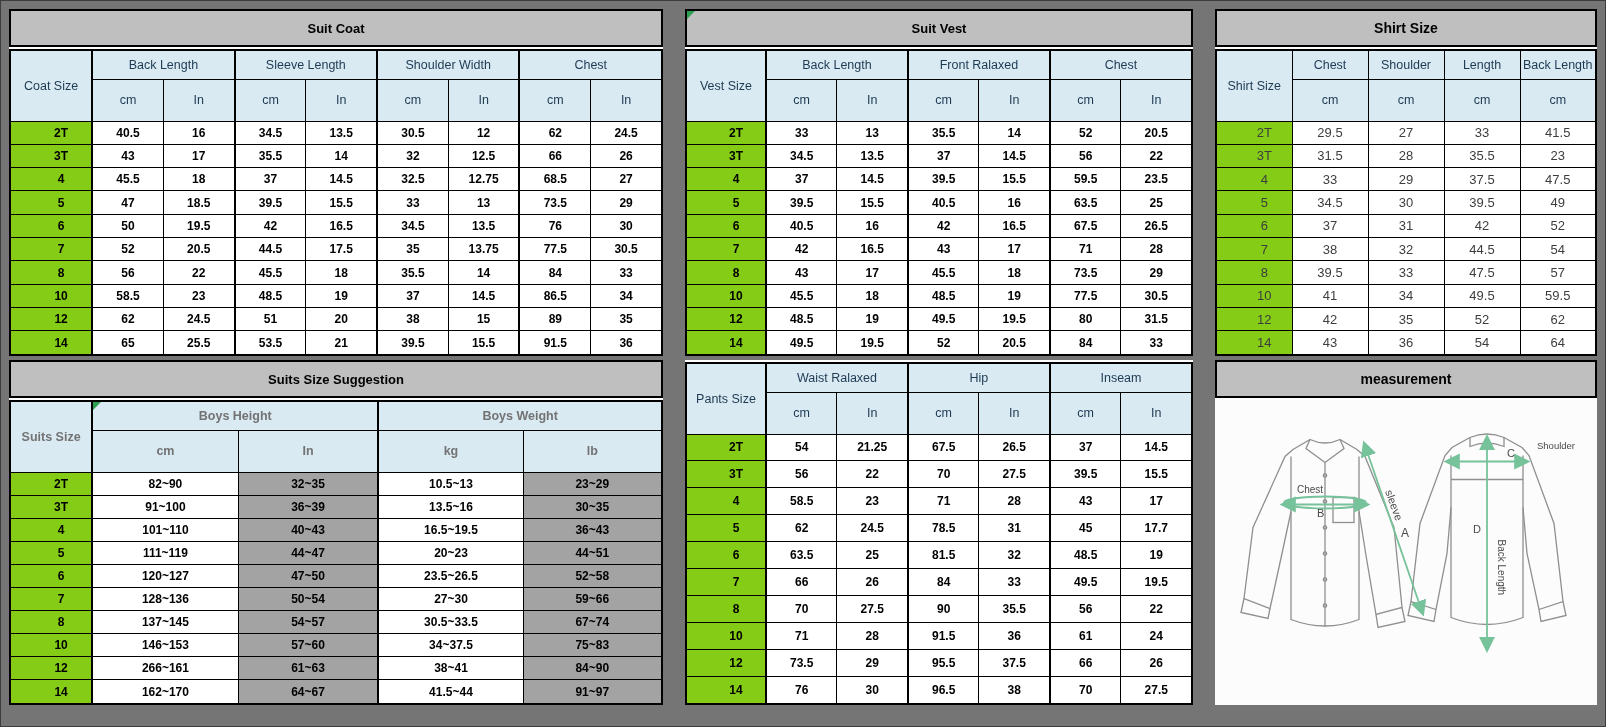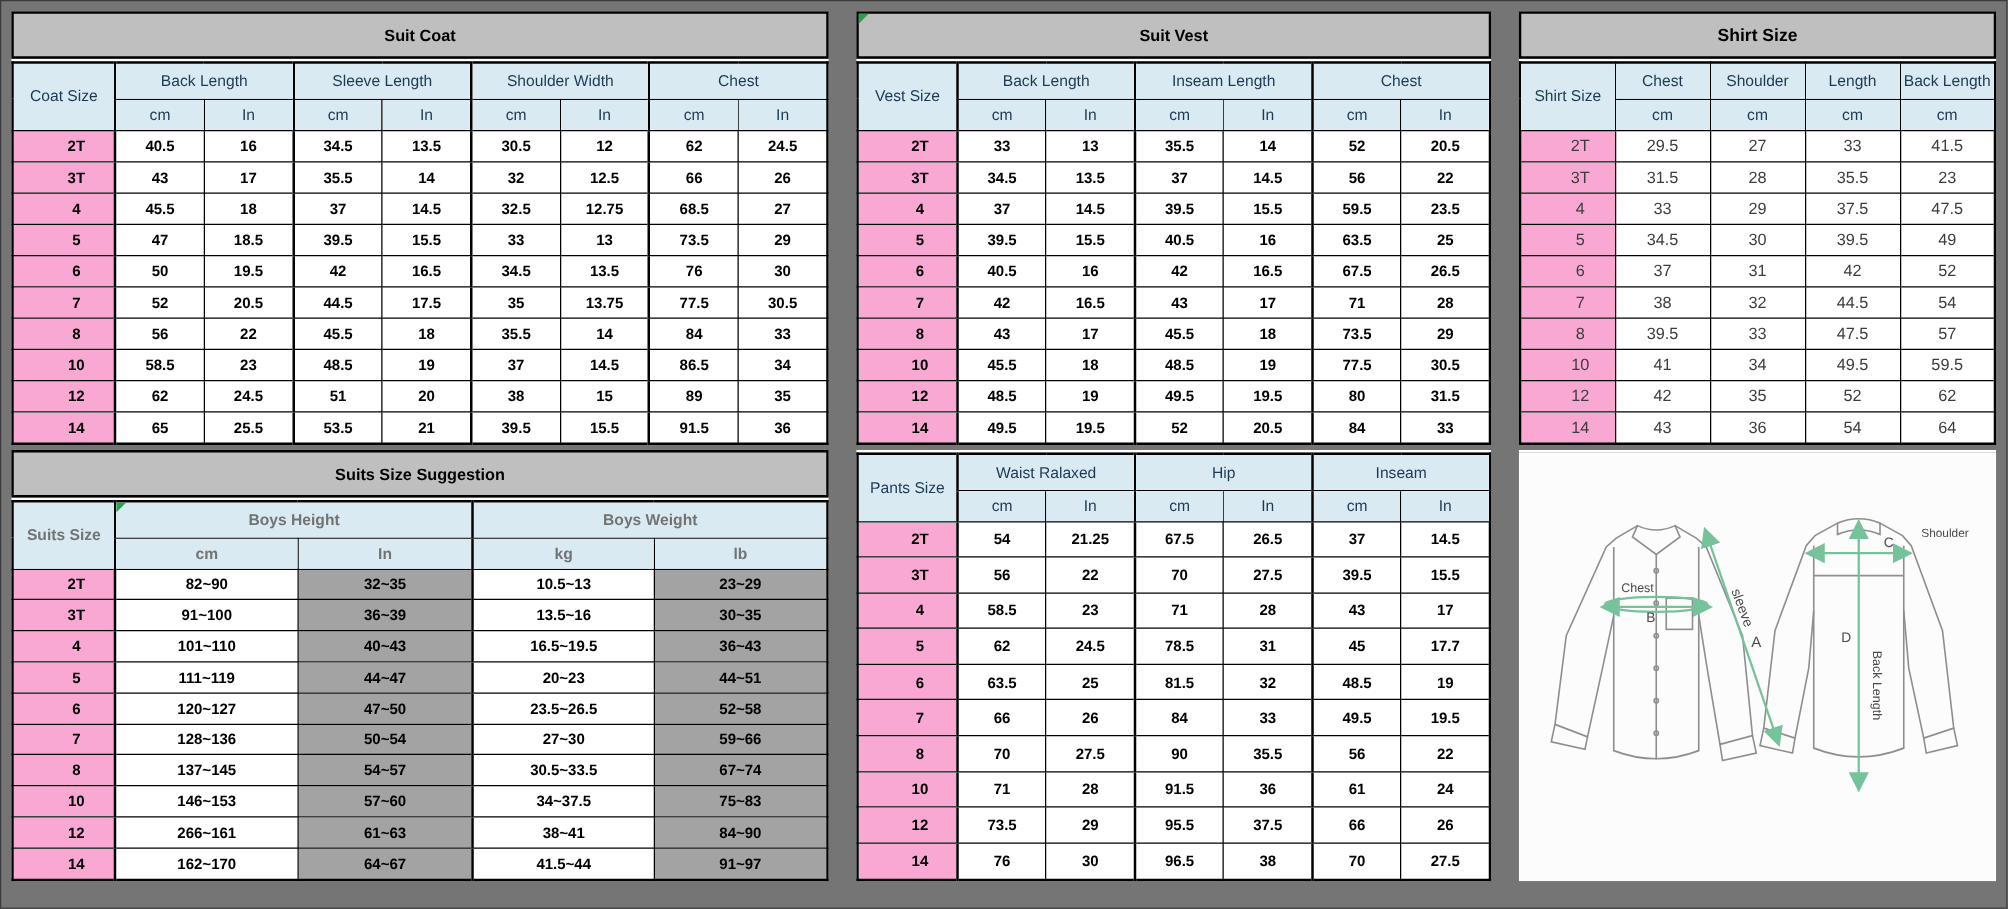--- a/index.html
+++ b/index.html
@@ -26,22 +26,22 @@
     background:#fff;border:2px solid #000;
   }
   table.sz th,table.sz td{
     border:1px solid #000;text-align:center;vertical-align:middle;
     padding:0;overflow:hidden;white-space:nowrap;
   }
   table.sz thead th{
     background:#d9eaf3;color:#1d3a52;font-weight:normal;font-size:12.5px;position:relative;
   }
   table.sz tr.hr1 th{height:29px;}
-  table.sz tr.hr2 th{height:25px;}
-  table.sz tbody th{background:#f9a8d4;color:#000;font-weight:bold;font-size:12px;padding-left:20px;}
+  table.sz tr.hr2 th{height:42px;}
+  table.sz tbody th{background:#84cc16;color:#000;font-weight:bold;font-size:12px;padding-left:20px;}
   table.sz tbody td{background:#fff;color:#000;font-weight:bold;font-size:12px;}
   table.sz td.hl{background:#a3a3a3;}
   table.sz .gl{border-left-width:2px;}
   table.sz.boldhead thead th{font-weight:bold;color:#737373;}
   table.sz.plain tbody th,table.sz.plain tbody td{font-weight:normal;color:#3d3d3d;font-size:13px;}
   .flag{
     position:absolute;top:0;left:0;width:0;height:0;
     border-top:8px solid #2e9e4f;border-right:8px solid transparent;
   }
   .measure-body{flex:1 1 auto;background:#fcfcfc;overflow:hidden;}
@@ -214,21 +214,21 @@
           <col style="width: 14.03%;">
           <col style="width: 14.03%;">
           <col style="width: 14.03%;">
           <col style="width: 14.03%;">
           <col style="width: 14.03%;">
         </colgroup>
         <thead>
           <tr class="hr1">
             <th rowspan="2">Vest Size</th>
             <th class="gl" colspan="2">Back Length</th>
-            <th class="gl" colspan="2">Inseam Length</th>
+            <th class="gl" colspan="2">Front Ralaxed</th>
             <th class="gl" colspan="2">Chest</th>
           </tr>
           <tr class="hr2">
             <th class="gl">cm</th>
             <th>In</th>
             <th class="gl">cm</th>
             <th>In</th>
             <th class="gl">cm</th>
             <th>In</th>
           </tr>
@@ -645,20 +645,21 @@
             <td class="gl">96.5</td>
             <td>38</td>
             <td class="gl">70</td>
             <td>27.5</td>
           </tr>
         </tbody>
       </table>
   </div>
 
   <div class="panel">
+    <div class="title-bar big">measurement</div>
     <div class="sliver"></div>
     <div class="measure-body">
       <svg viewBox="0 0 382 302" preserveAspectRatio="xMidYMid meet">
         <defs>
           <marker id="ahE" markerWidth="9" markerHeight="9" refX="6" refY="4.5" orient="auto">
             <path d="M0,0 L9,4.5 L0,9 z" fill="#76c29b"></path>
           </marker>
           <marker id="ahS" markerWidth="9" markerHeight="9" refX="3" refY="4.5" orient="auto">
             <path d="M9,0 L0,4.5 L9,9 z" fill="#76c29b"></path>
           </marker>

